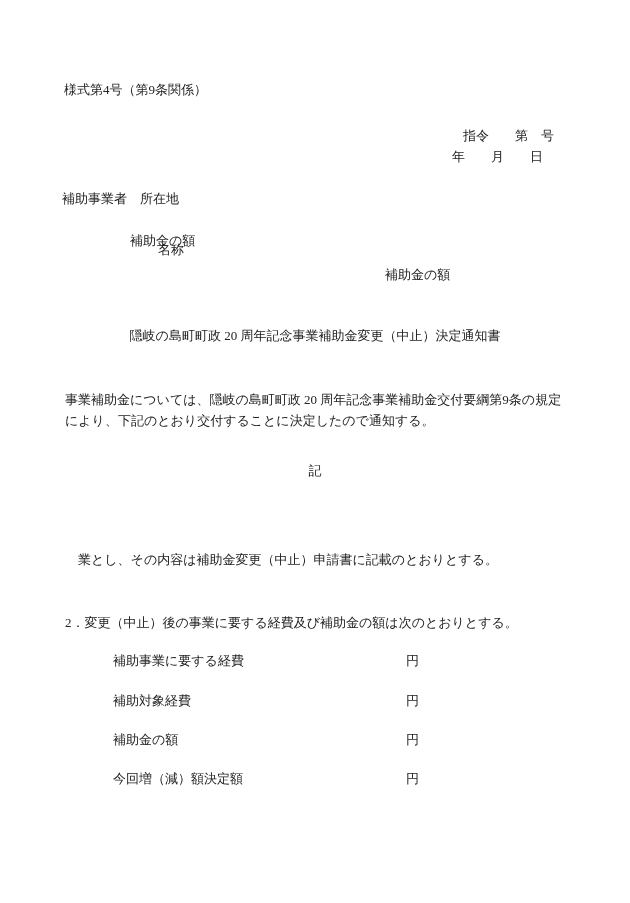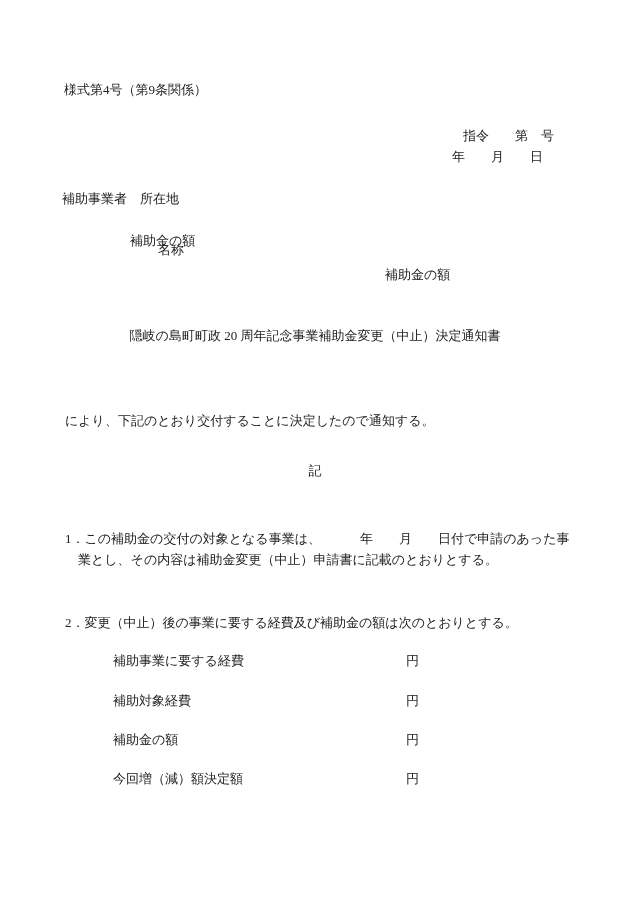--- a/index.html
+++ b/index.html
@@ -66,26 +66,26 @@
 
   <div class="line pos-addr2">名称</div>
 
   <div class="line pos-addr3">補助金の額</div>
 
   <div class="line pos-issuer">補助金の額</div>
 
   <div class="line center-line pos-title">隠岐の島町町政 20 周年記念事業補助金変更（中止）決定通知書</div>
 
 
+  <div class="line pos-para2">事業補助金については、隠岐の島町町政 20 周年記念事業補助金交付要綱第9条の規定</div>
 
   <div class="line pos-para3">により、下記のとおり交付することに決定したので通知する。</div>
 
   <div class="line center-line pos-record">記</div>
 
-  <div class="line pos-item1-l1">1．この補助金の交付の対象となる事業は、　　　年　　月　　日付で申請のあった事</div>
 
   <div class="line pos-item1-l2">業とし、その内容は補助金変更（中止）申請書に記載のとおりとする。</div>
 
   <div class="line pos-item2">2．変更（中止）後の事業に要する経費及び補助金の額は次のとおりとする。</div>
 
   <div class="cost-row pos-row1">
     <span class="cost-label">補助事業に要する経費</span>
     <span class="cost-unit">円</span>
   </div>
 

